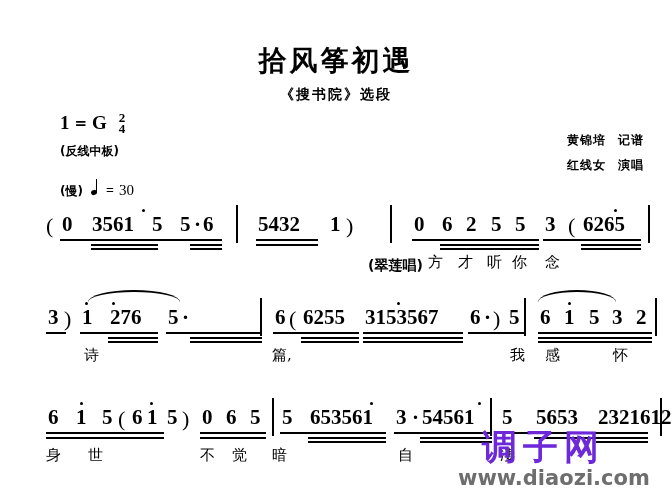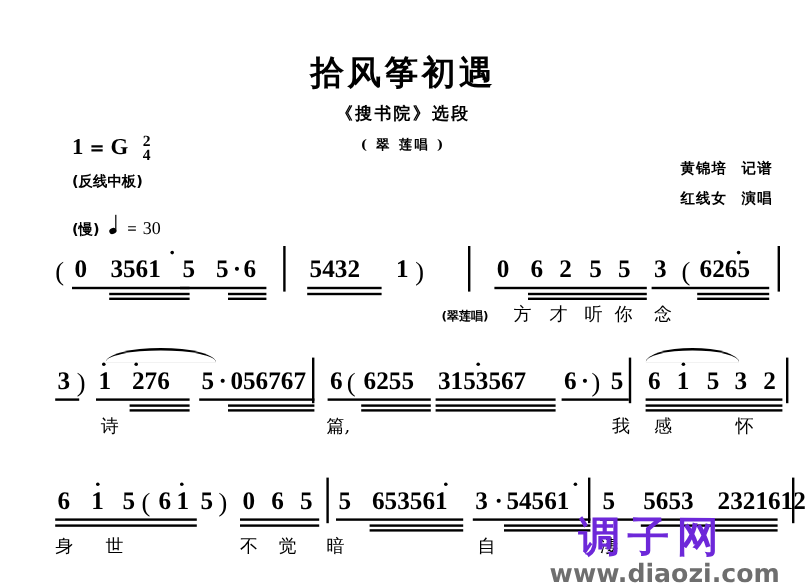--- a/index.html
+++ b/index.html
@@ -211,21 +211,21 @@
 
   
   .ly {
     position: absolute;
     font-family: "DejaVu Serif", serif;
     font-size: 15px;
     white-space: nowrap;
   }
   .ly.tiny {
     font-family: "DejaVu Sans", sans-serif;
-    font-size: 10px;
+    font-size: 14px;
     font-weight: bold;
   }
 
   
   .wm-cn {
     position: absolute;
     left: 482px;
     top: 424px;
     font-family: "DejaVu Sans", sans-serif;
     font-size: 35px;
@@ -247,21 +247,20 @@
   }
 </style>
 </head>
 <body>
 
 <div id="page">
 
 
   <div class="title">拾风筝初遇</div>
   <div class="subtitle">《搜书院》选段</div>
-  <div class="singer-note">( 翠  莲唱 )</div>
 
   <div class="credits">
     <div class="credit-row">
       <span class="credit-name">黄锦培</span><span class="credit-role">记谱</span>
     </div>
     <div class="credit-row">
       <span class="credit-name">红线女</span><span class="credit-role">演唱</span>
     </div>
   </div>
 
@@ -341,21 +340,20 @@
   </div>
 
   <div class="staff-row" style="top:298px;">
     <div class="notes" id="nr1">
         <span class="ng" style="left: 48px; top: 8px;">3</span>
         <span class="ng paren" style="left: 64px; top: 10px;">)</span>
         <span class="ng" style="left: 82px; top: 8px;">1</span>
         <span class="ng" style="left: 110px; top: 8px;">276</span>
         <span class="ng" style="left: 168px; top: 8px;">5</span>
         <span class="ng" style="left: 182px; top: 8px;">·</span>
-        <span class="ng" style="left: 192px; top: 8px;">056767</span>
         <span class="ng" style="left: 275px; top: 8px;">6</span>
         <span class="ng paren" style="left: 289px; top: 10px;">(</span>
         <span class="ng" style="left: 303px; top: 8px;">6255</span>
         <span class="ng" style="left: 365px; top: 8px;">3153567</span>
         <span class="ng" style="left: 470px; top: 8px;">6</span>
         <span class="ng" style="left: 484px; top: 8px;">·</span>
         <span class="ng paren" style="left: 493px; top: 10px;">)</span>
         <span class="ng" style="left: 509px; top: 8px;">5</span>
         <span class="ng" style="left: 540px; top: 8px;">6</span>
         <span class="ng" style="left: 564px; top: 8px;">1</span>

